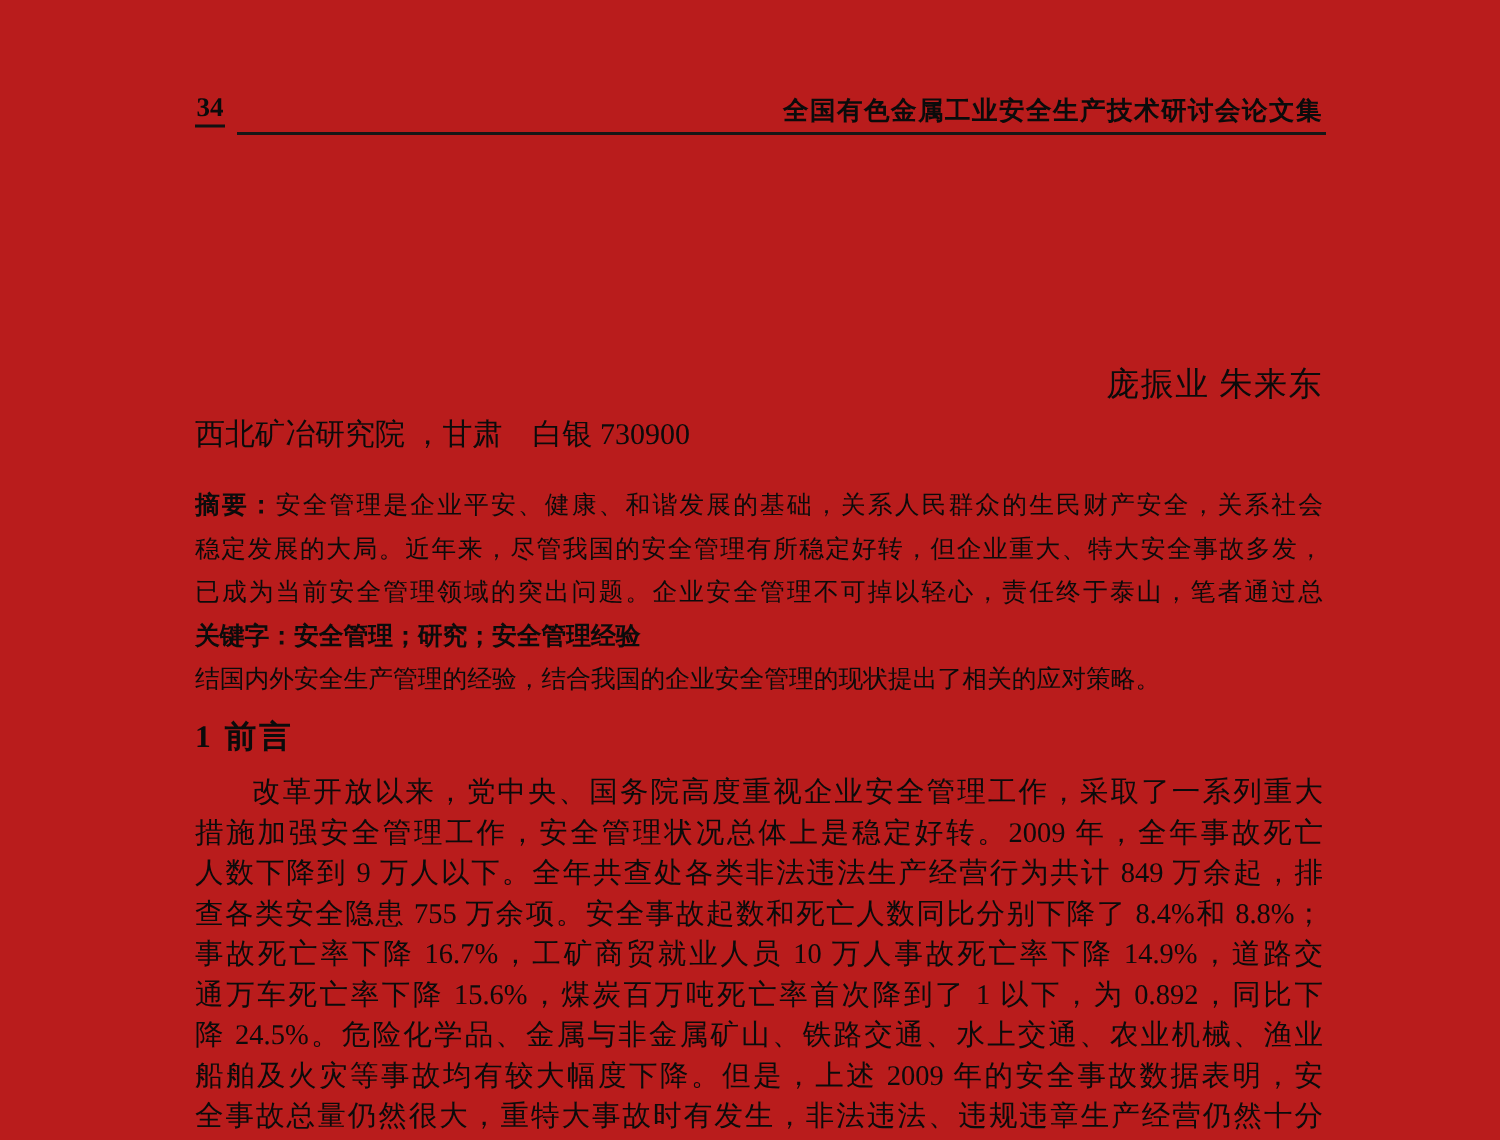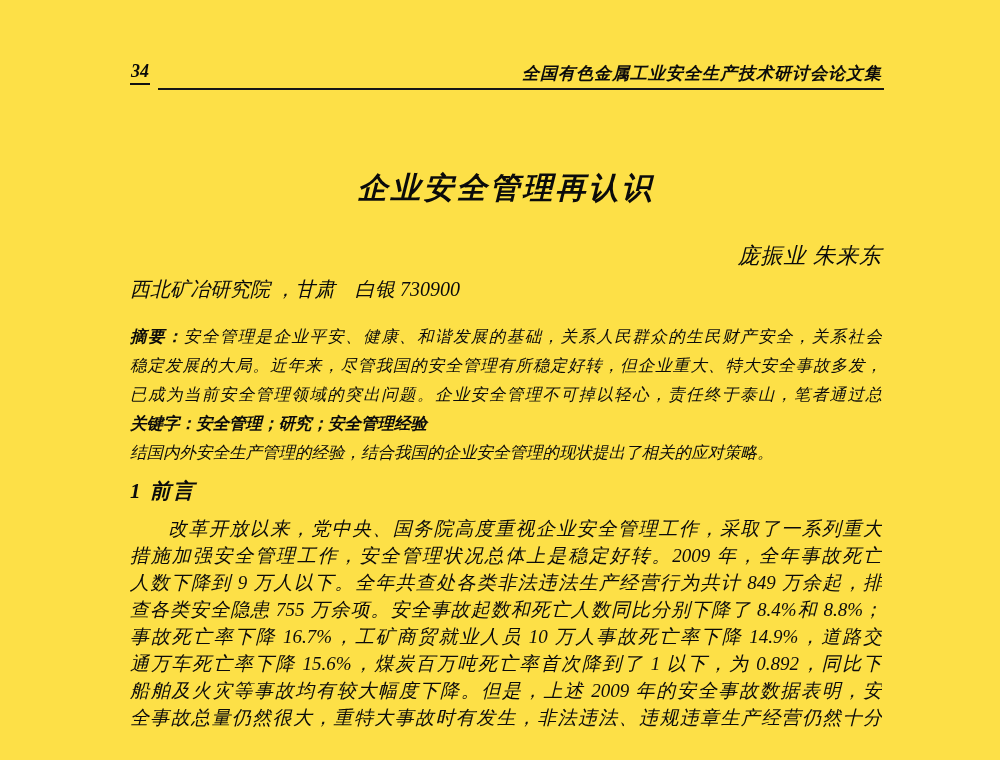--- a/index.html
+++ b/index.html
@@ -3,21 +3,21 @@
 <meta charset="utf-8">
 <style>
   html, body { margin: 0; padding: 0; }
   body {
     width: 1000px; height: 760px;
     background: #ffffff;
     color: #0b0b0b;
     font-family: "Liberation Serif", "DejaVu Serif", serif;
     overflow: hidden;
   }
-  .page { position: relative; width: 1000px; height: 760px; background: #fde047; font-style: italic; }
+  .page { position: relative; width: 1000px; height: 760px; background: #b91c1c; }
 
   
   .header {
     position: absolute; left: 130px; top: 60px; width: 752px;
     display: flex; justify-content: space-between; align-items: flex-end;
   }
   .page-num {
     font-weight: bold; font-size: 18px; line-height: 22px;
     border-bottom: 2px solid #111; padding: 0 1px 1px 1px;
   }
@@ -73,21 +73,20 @@
 <body>
 
 <div class="page">
 
   <div class="header">
     <span class="page-num">34</span>
     <span class="journal-title">全国有色金属工业安全生产技术研讨会论文集</span>
   </div>
   <div class="header-rule"></div>
 
-  <div class="title">企业安全管理再认识</div>
   <div class="authors">庞振业 朱来东</div>
   <div class="affiliation">西北矿冶研究院 ，甘肃　白银 730900</div>
 
   <div class="abstract">
     <div class="a-line">
       <span class="inline-label">摘要：</span><span>安全管理是企业平安、健康、和谐发展的基础，关系人民群众的生民财产安全，关系社会</span>
     </div>
     <div class="a-line">稳定发展的大局。近年来，尽管我国的安全管理有所稳定好转，但企业重大、特大安全事故多发，</div>
     <div class="a-line">已成为当前安全管理领域的突出问题。企业安全管理不可掉以轻心，责任终于泰山，笔者通过总</div>
     <div class="a-line kw-line">
@@ -98,17 +97,18 @@
 
   <div class="sec-heading">1 前言</div>
 
   <div class="body-text">
     <div class="b-line first">改革开放以来，党中央、国务院高度重视企业安全管理工作，采取了一系列重大</div>
     <div class="b-line">措施加强安全管理工作，安全管理状况总体上是稳定好转。2009 年，全年事故死亡</div>
     <div class="b-line">人数下降到 9 万人以下。全年共查处各类非法违法生产经营行为共计 849 万余起，排</div>
     <div class="b-line">查各类安全隐患 755 万余项。安全事故起数和死亡人数同比分别下降了 8.4%和 8.8%；</div>
     <div class="b-line">事故死亡率下降 16.7%，工矿商贸就业人员 10 万人事故死亡率下降 14.9%，道路交</div>
     <div class="b-line">通万车死亡率下降 15.6%，煤炭百万吨死亡率首次降到了 1 以下，为 0.892，同比下</div>
+    <div class="b-line">降 24.5%。危险化学品、金属与非金属矿山、铁路交通、水上交通、农业机械、渔业</div>
     <div class="b-line">船舶及火灾等事故均有较大幅度下降。但是，上述 2009 年的安全事故数据表明，安</div>
     <div class="b-line">全事故总量仍然很大，重特大事故时有发生，非法违法、违规违章生产经营仍然十分</div>
   </div>
 
 </div>
 
 </body></html>

